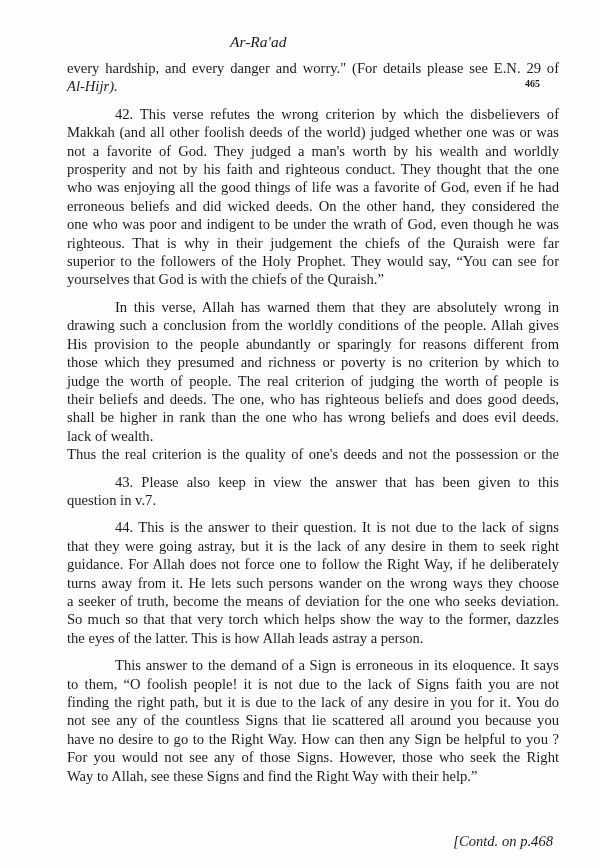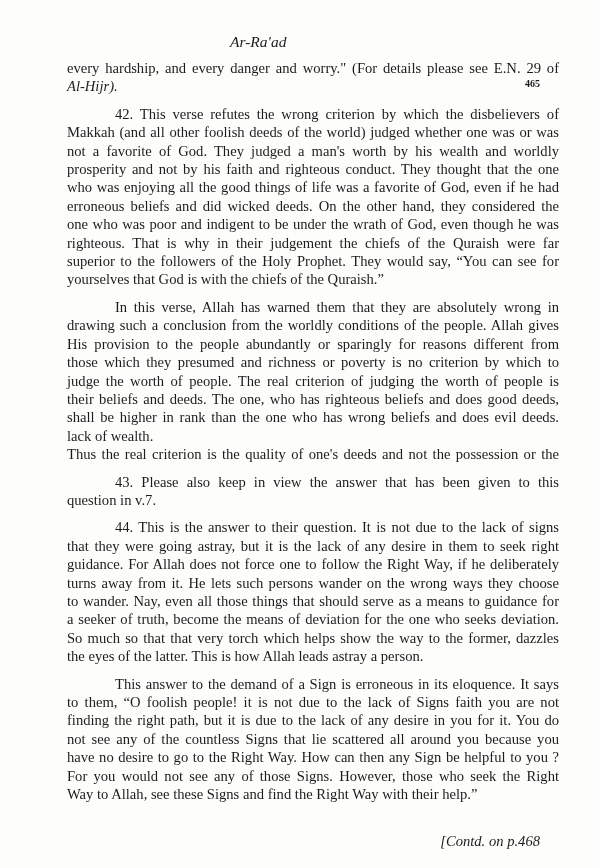--- a/index.html
+++ b/index.html
@@ -22,21 +22,21 @@
   .body-text {
     position: absolute; left: 47px; top: 59px; width: 492px;
     font-size: 14.6px; line-height: 18.4px; margin-left: 20px;
   }
   .para { margin: 0; text-align: justify; text-align-last: left; }
   .gap { height: 9px; }
   .indent { text-indent: 48px; }
   .line { display: block; text-align: justify; text-align-last: justify; white-space: nowrap; }
   .line.last { text-align-last: left; }
   .contd {
-    position: absolute; right: 60px; top: 833px;
+    position: absolute; right: 47px; top: 833px;
     font-style: italic; font-size: 14.6px;
   }
   i { font-style: italic; }
 </style>
 </head>
 <body>
 
 <div class="page">
   <div class="header">
     <span class="running-title">Ar-Ra'ad</span>
@@ -82,21 +82,20 @@
       <span class="line indent" style="white-space: normal;">43. Please also keep in view the answer that has been  given to this</span>
       <span class="line last" style="white-space: normal;">question in v.7.</span>
     </p>
     <div class="gap"></div>
 
     <p class="para">
       <span class="line indent" style="white-space: normal;">44. This is  the answer to their question. It is not due to the lack of signs</span>
       <span class="line" style="white-space: normal;">that they were going  astray, but it is the lack of any desire in them to seek right</span>
       <span class="line" style="white-space: normal;">guidance. For Allah does not force one to follow the Right Way, if he deliberately</span>
       <span class="line" style="white-space: normal;">turns away from it. He lets such persons wander on the wrong ways they choose</span>
-      <span class="line" style="white-space: normal;">to wander. Nay, even all those things that should serve as a means to guidance for</span>
       <span class="line" style="white-space: normal;">a  seeker of truth, become the means of deviation for the one who seeks deviation.</span>
       <span class="line" style="white-space: normal;">So much so that that very torch which helps show the way to the former, dazzles</span>
       <span class="line last" style="white-space: normal;">the eyes of the latter. This is how Allah leads astray a person.</span>
     </p>
     <div class="gap"></div>
 
     <p class="para">
       <span class="line indent" style="white-space: normal;">This  answer to the demand of a Sign is erroneous in its eloquence. It says</span>
       <span class="line" style="white-space: normal;">to them, “O foolish people! it is not due to the lack of Signs faith you are not</span>
       <span class="line" style="white-space: normal;">finding the right path, but it is due to the lack of any desire in you for it. You do</span>

